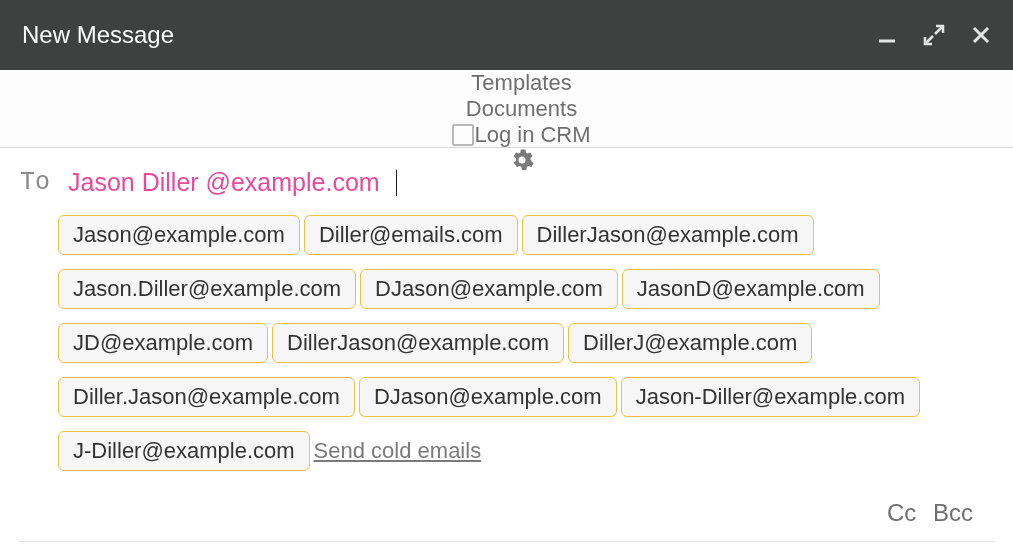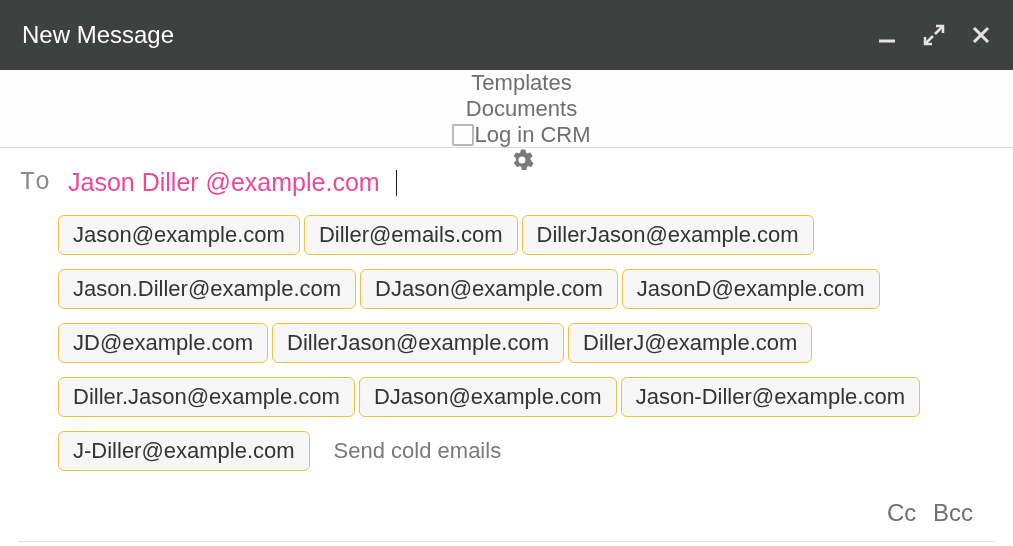--- a/index.html
+++ b/index.html
@@ -118,23 +118,23 @@
     padding: 8px 14px;
     font-size: 22px;
     color: #333;
     line-height: 1;
     cursor: pointer;
     white-space: nowrap;
   }
   .cold-link {
     color: #7a7a7a;
     font-size: 22px;
+    text-decoration: underline;
     cursor: pointer;
     white-space: nowrap;
-    margin-left: 20px;
   }
   .cc-row {
     text-align: right;
     padding-right: 22px;
     margin-top: 28px;
     font-size: 24px;
     color: #6f6f6f;
   }
   .cc-row span { cursor: pointer; margin-left: 10px; }
   .hr {

